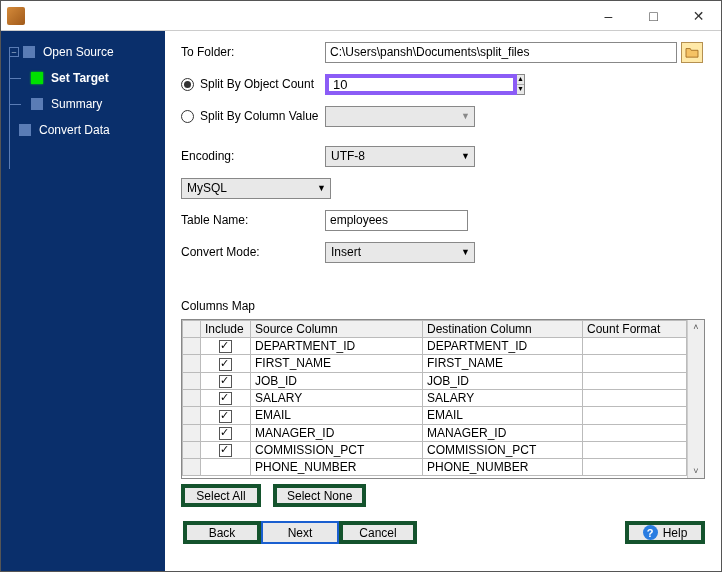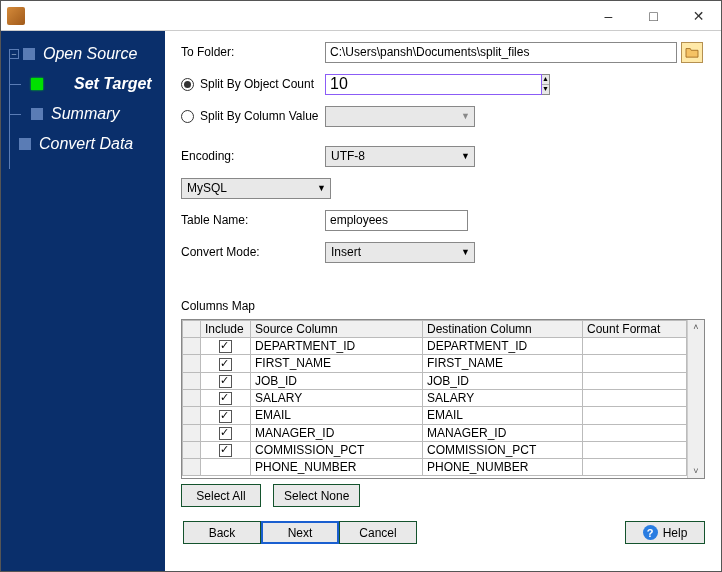--- a/index.html
+++ b/index.html
@@ -57,22 +57,22 @@
   .nav-item .connector {
     position:absolute; left:8px; top:50%; width:12px; height:1px; background:#5a7cb5;
   }
   .nav-vline {
     position:absolute; left:8px; top:18px; bottom:auto; width:1px; height:120px; background:#5a7cb5;
   }
   .nav-box {
     width:12px;height:12px;background:#5a7cb5;margin-right:8px;flex-shrink:0;
   }
   .nav-box.active { background:#00e000; box-shadow:0 0 2px #00e000;}
-  .nav-label { font-size:16px;font-style:italic; }
-  .nav-item.active .nav-label { font-weight:bold;margin-left:23px; }
+  .nav-label { font-size:12px; }
+  .nav-item.active .nav-label { font-weight:bold; }
   .main {
     flex:1;
     padding: 10px 16px 15px 16px;
     display:flex; flex-direction:column;
     min-width:0;
   }
   .form-row {
     display:flex; align-items:center;
     margin-bottom: 10px;
     min-height:22px;
@@ -91,21 +91,21 @@
   }
   .path-input { width: 352px;}
   .browse-btn {
     width:22px;height:21px;margin-left:4px;border:1px solid #b59050;background:#ffe9a8;display:flex;align-items:center;justify-content:center;
     position:relative;
   }
   .browse-btn svg{width:14px;height:12px;}
   .spinner {
     display:flex; width:150px;
   }
-  .spinner input{ flex:1; height:21px; border:1px solid #8b5cf6; padding:0 4px; font-size:16px;}
+  .spinner input{ flex:1; height:21px; border:4px solid #8b5cf6; padding:0 4px; font-size:13px;}
   .spinner-btns{ width:17px;display:flex;flex-direction:column;border:1px solid #888;border-left:none;}
   .spinner-btns div{flex:1;background:#e8e8e8;font-size:7px;line-height:8px;text-align:center;border-bottom:1px solid #aaa;}
   .spinner-btns div:last-child{border-bottom:none;}
   .combo {
     width:150px;height:21px;border:1px solid #888;background:#e8e8e8;display:flex;align-items:center;padding-left:5px;position:relative;font-size:12px;
   }
   .combo.disabled{color:#888;}
   .combo .arrow{position:absolute;right:4px;top:50%;transform:translateY(-50%);font-size:9px;}
   .text150{width:143px;}
   .section-gap{height:26px;}
@@ -126,21 +126,21 @@
   table.grid th{background:#f0f0f0;font-weight:normal;}
   .col-rowhdr{width:18px;background:#f0f0f0;}
   .col-include{width:50px;}
   .col-src{width:172px;}
   .col-dst{width:160px;}
   .col-date{}
   .chk{display:inline-block;width:13px;height:13px;border:1px solid #555;background:#fff;position:relative;vertical-align:middle;}
   .chk.checked::after{content:'✓';position:absolute;left:0;top:-2px;font-size:11px;color:#000;}
   .sel-btns{margin-top:5px;display:flex;gap:12px;}
   .btn{
-    min-width:80px;height:23px;border:1px solid #14532d;background:#e9e9e9;display:inline-flex;align-items:center;justify-content:center;font-size:12px;cursor:pointer;padding:0 10px;
+    min-width:80px;height:23px;border:4px solid #14532d;background:#e9e9e9;display:inline-flex;align-items:center;justify-content:center;font-size:12px;cursor:pointer;padding:0 10px;
   }
   .btn.primary{border:2px solid #1a5fd0;}
   .footer{
     margin-top:14px;display:flex;align-items:center;padding-left:2px;
   }
   .footer .spacer{flex:1;}
   .help-btn{display:flex;align-items:center;gap:5px;}
   .help-icon{width:15px;height:15px;border-radius:50%;background:#2a7de1;color:#fff;font-size:11px;display:flex;align-items:center;justify-content:center;font-weight:bold;}
   .grid-clip{overflow:hidden;flex:1;}
 </style>

